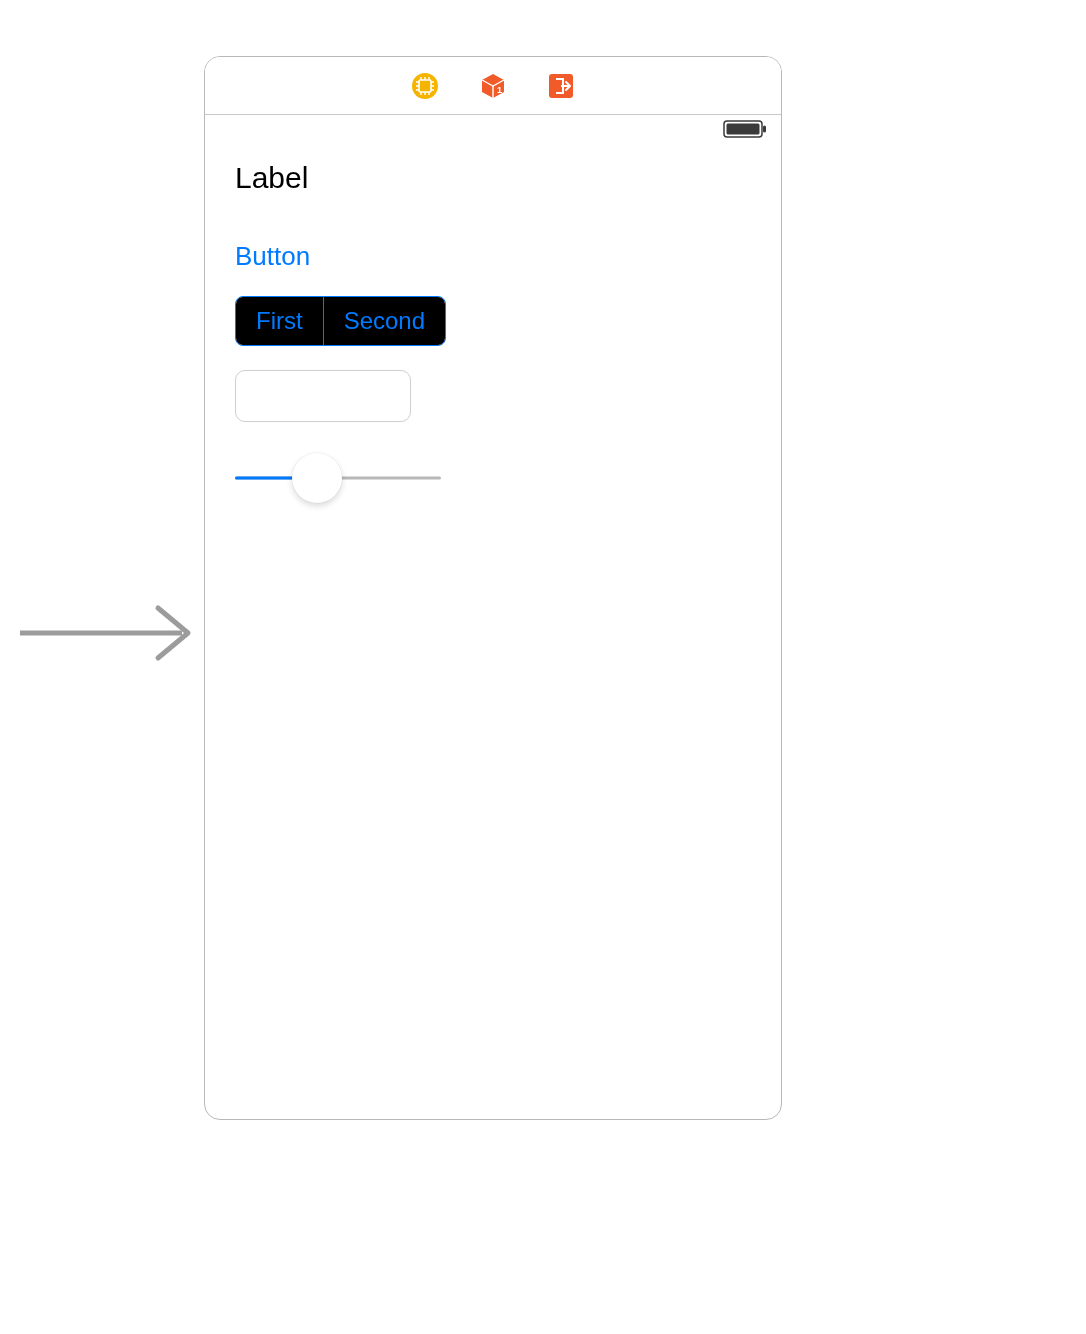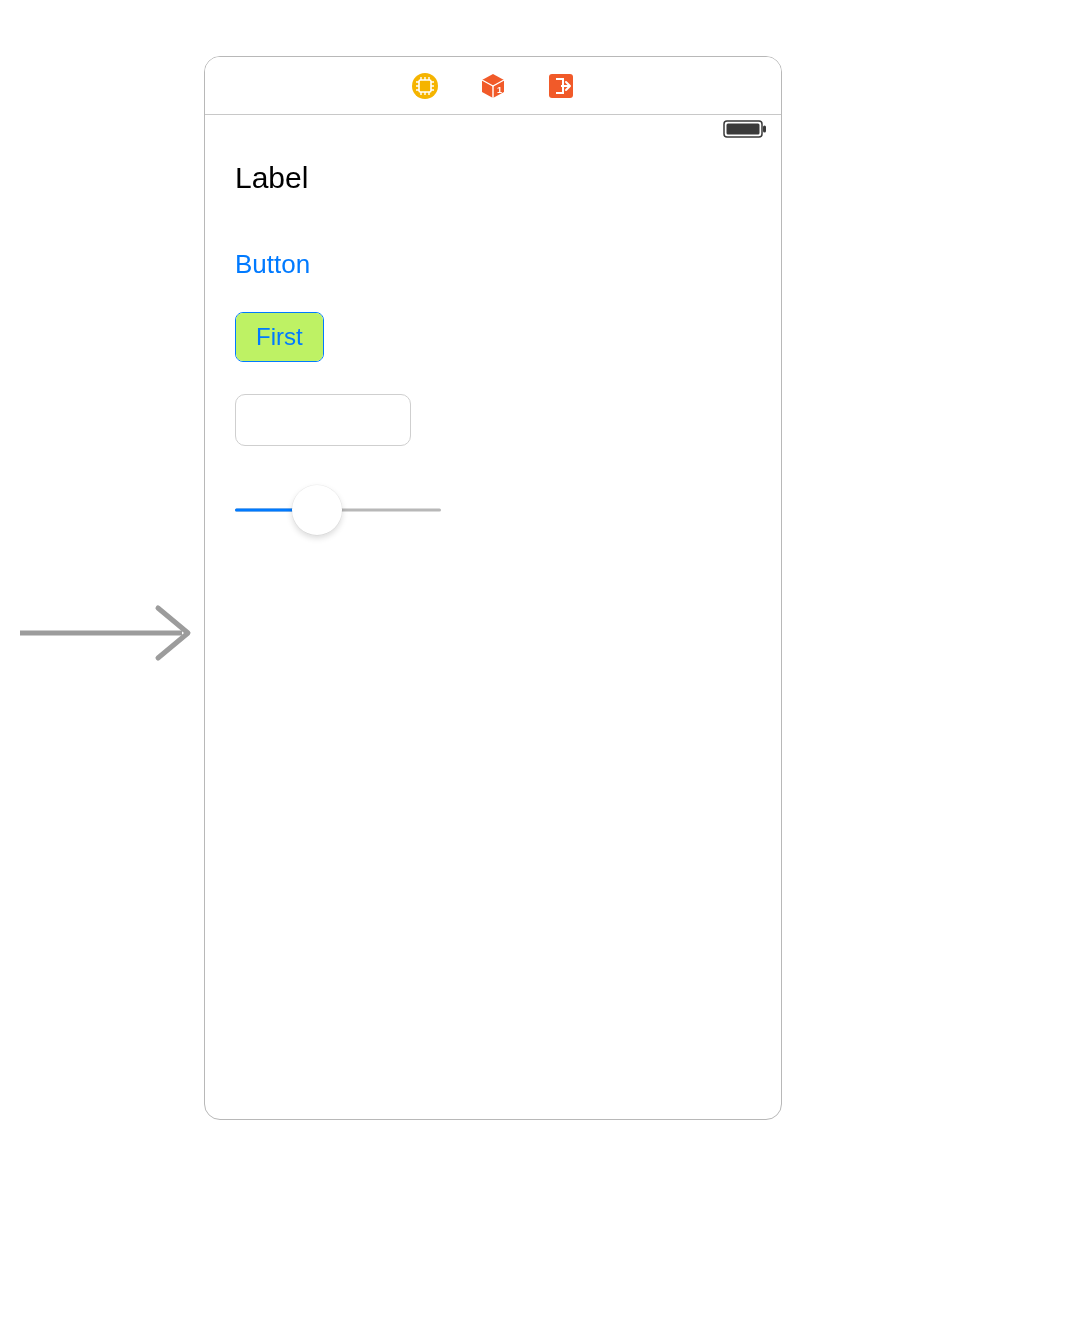--- a/index.html
+++ b/index.html
@@ -79,21 +79,21 @@
     align-items: center;
     justify-content: center;
   }
 
   
   .content {
     padding: 22px 30px;
     display: flex;
     flex-direction: column;
     align-items: flex-start;
-    gap: 32px;
+    gap: 24px;
   }
 
   .ui-label {
     font-size: 30px;
     color: #000000;
     font-weight: 400;
   }
 
   .ui-button {
     font-size: 26px;
@@ -108,21 +108,21 @@
 
   .segmented-control {
     display: flex;
     border: 1.5px solid #007aff;
     border-radius: 8px;
     overflow: hidden;
   }
   .segmented-control .segment {
     font-size: 24px;
     color: #007aff;
-    background: #bef264;
+    background: #000000;
     padding: 10px 20px;
     border: none;
     cursor: pointer;
     font-weight: 400;
   }
   .segmented-control .segment + .segment {
     border-left: 1.5px solid #007aff;
   }
 
   .text-field {
@@ -235,20 +235,21 @@
   </div>
 
   <div class="content">
 
     <div class="ui-label">Label</div>
 
     <button class="ui-button">Button</button>
 
     <div class="segmented-control">
       <button class="segment">First</button>
+      <button class="segment">Second</button>
     </div>
 
     <input class="text-field" type="text" value="" style="">
 
     <div class="slider">
       <div class="slider-track"></div>
       <div class="slider-fill"></div>
       <div class="slider-thumb"></div>
     </div>
 

